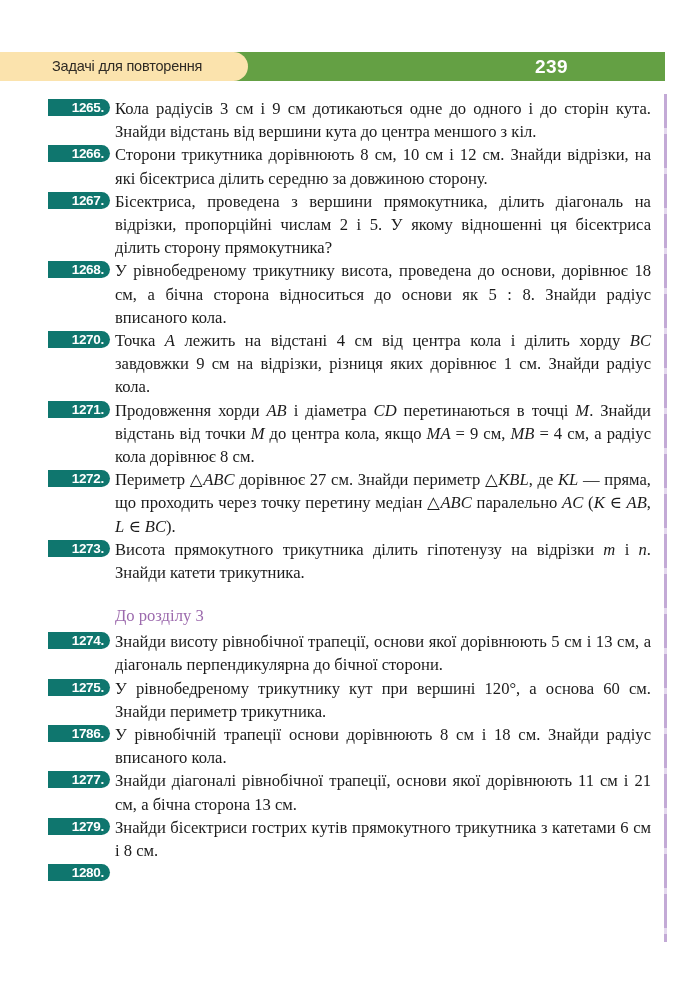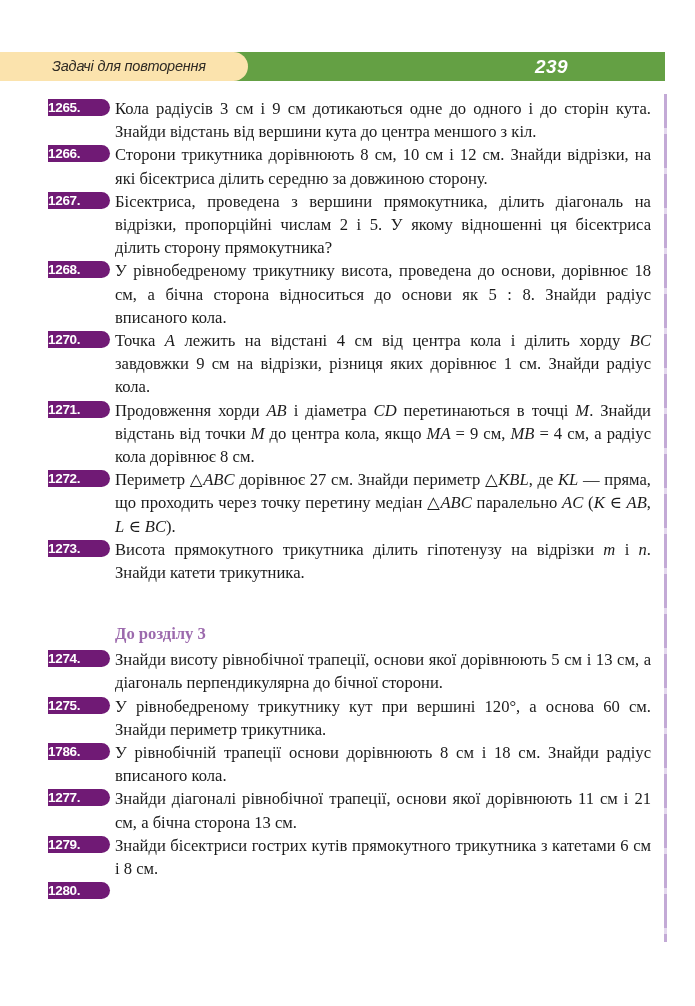--- a/index.html
+++ b/index.html
@@ -15,21 +15,20 @@
     overflow: hidden;
   }
 
   
   .page-header {
     position: absolute;
     left: 0;
     top: 52px;
     width: 665px;
     height: 46px;
-    font-style: italic;
   }
   .header-green {
     position: absolute;
     left: 0;
     top: 0;
     width: 665px;
     height: 29px;
     background: #64a044;
   }
   .header-cream {
@@ -95,51 +94,51 @@
     position: relative;
     min-height: 23px;
   }
   .ex-number {
     position: absolute;
     left: 48px;
     top: 2px;
     width: 62px;
     height: 17px;
     line-height: 17px;
-    background: #701a75;
+    background: #0f766e;
     border-top-right-radius: 9px;
     border-bottom-right-radius: 9px;
     color: #ffffff;
     font-family: "Liberation Sans", "DejaVu Sans", sans-serif;
     font-size: 13.5px;
     font-weight: bold;
-    text-align: left;
+    text-align: right;
     letter-spacing: -0.3px;
     box-sizing: border-box;
     padding-right: 6px;
   }
   .ex-body {
     margin: 0 0 0 115px;
     padding-right: 44px;
     font-size: 16.6px;
     line-height: 23.2px;
     color: #1b1b1b;
     text-align: justify;
     text-justify: inter-word;
     hyphens: none;
   }
   .ex-body i, .ex-body em {
     font-style: italic;
   }
 
   
   .section-head {
-    margin: 39px 0 4px 115px;
+    margin: 21px 0 4px 115px;
     font-size: 16.6px;
-    font-weight: bold;
+    font-weight: normal;
     color: #9c6aad;
     line-height: 21px;
   }
 </style>
 </head>
 <body>
 
 <div class="page-header">
   <div class="header-green"></div>
   <div class="header-cream"></div>

